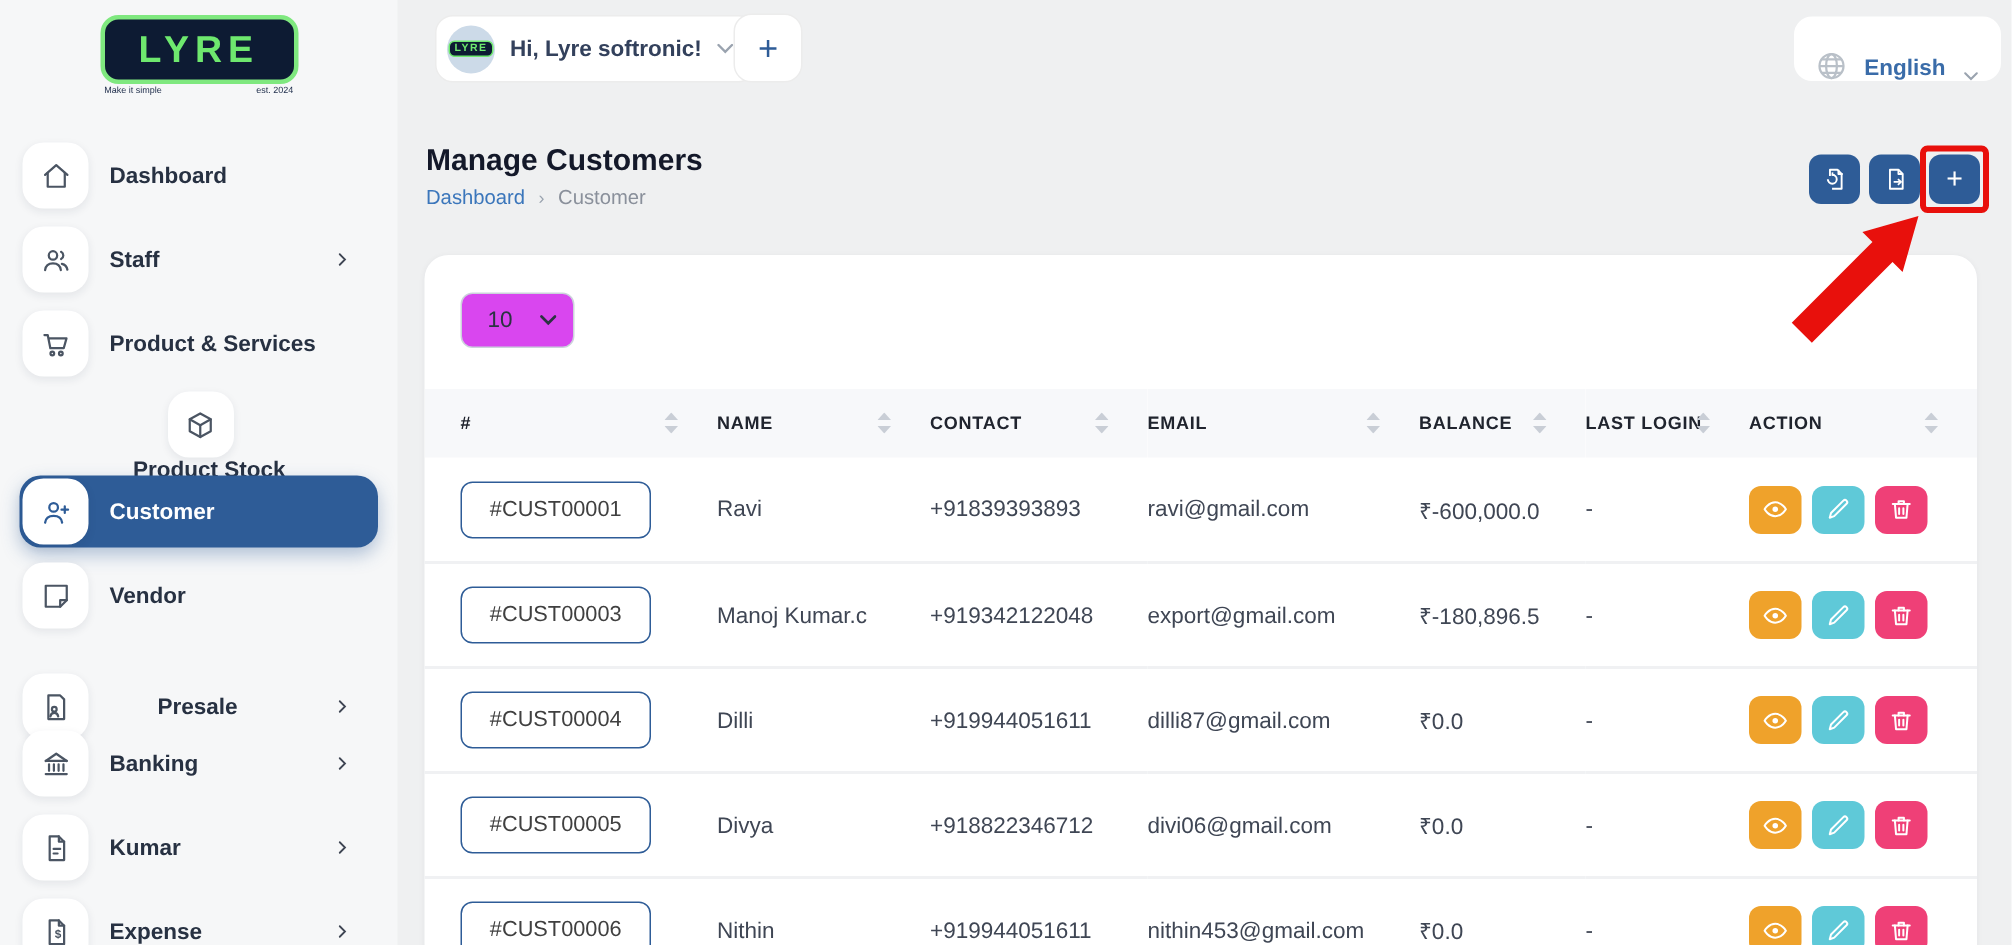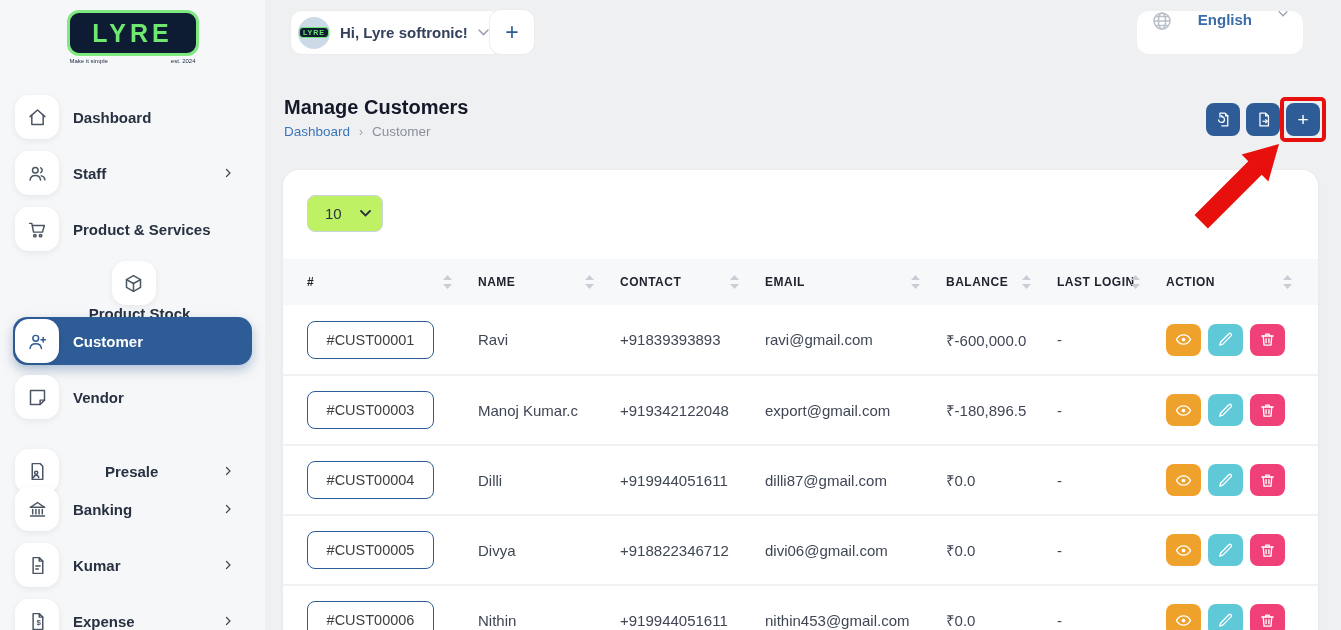--- a/index.html
+++ b/index.html
@@ -47,22 +47,22 @@
   .avatar { width:32px; height:32px; border-radius:50%; background:#ccdae8; display:flex; align-items:center; justify-content:center; }
   .mini-logo { background:#0d1b33; border:1px solid #6ee86e; border-radius:4px; padding:1px 3px; color:#6ee86e; font-size:7px; font-weight:800; letter-spacing:1px; }
   .greeting { font-size:15px; font-weight:600; color:#33415c; }
   .chev { color:#9aa3af; }
   .add-pill {
     position:absolute; left:489px; top:9px; width:46px; height:46px; background:#fff;
     border:1px solid #ececec; border-radius:12px; display:flex; align-items:center; justify-content:center;
     color:#2e5c97; font-size:23px; font-weight:400; cursor:pointer;
   }
   .lang-pill {
-    position:absolute; right:38px; top:11px; height:43px; background:#fff; border-radius:12px;
-    display:flex; align-items:flex-start; gap:26px; padding:0 15px; cursor:pointer;
+    position:absolute; right:7px; top:11px; height:43px; background:#fff; border-radius:12px;
+    display:flex; align-items:flex-end; gap:12px; padding:0 15px; cursor:pointer;
   }
   .lang-label { font-size:15px; font-weight:600; color:#3a6ca9; }
 
   
   .page-title { position:absolute; left:284px; top:96px; font-size:20px; font-weight:700; color:#14192a; }
   .breadcrumb { position:absolute; left:284px; top:124px; font-size:13.5px; display:flex; gap:9px; align-items:center; }
   .bc-link { color:#3b76bb; cursor:pointer; }
   .bc-sep { color:#9aa3af; font-size:12px; }
   .bc-current { color:#8a909b; }
 
@@ -73,21 +73,21 @@
   .tool-btn .plus-glyph { font-size:19px; font-weight:400; line-height:1; }
 
   
   .card {
     position:absolute; left:283px; top:170px; width:1035px; height:475px;
     background:#fff; border-radius:16px; box-shadow:0 1px 4px rgba(20,30,60,.05);
   }
   .entries-select {
     position:absolute; left:24px; top:25px; width:76px; height:37px;
     border:1px solid #ccd3dc; border-radius:8px; display:flex; align-items:center;
-    padding:0 11px 0 17px; cursor:pointer; background:#bef264;
+    padding:0 11px 0 17px; cursor:pointer; background:#d946ef;
   }
   .entries-value { font-size:15px; color:#2b3342; flex:1; }
   .entries-label { position:absolute; left:114px; top:25px; height:37px; display:flex; align-items:center; font-size:15px; color:#3f4654; }
   .search-input {
     position:absolute; right:24px; top:25px; width:194px; height:37px;
     border:1px solid #ccd3dc; border-radius:8px; padding:0 16px; font-size:15px;
     font-family:"Liberation Sans", sans-serif; color:#3f4654; outline:none; background:#fff;
   }
   .search-input::placeholder { color:#a2a9b4; }
 

